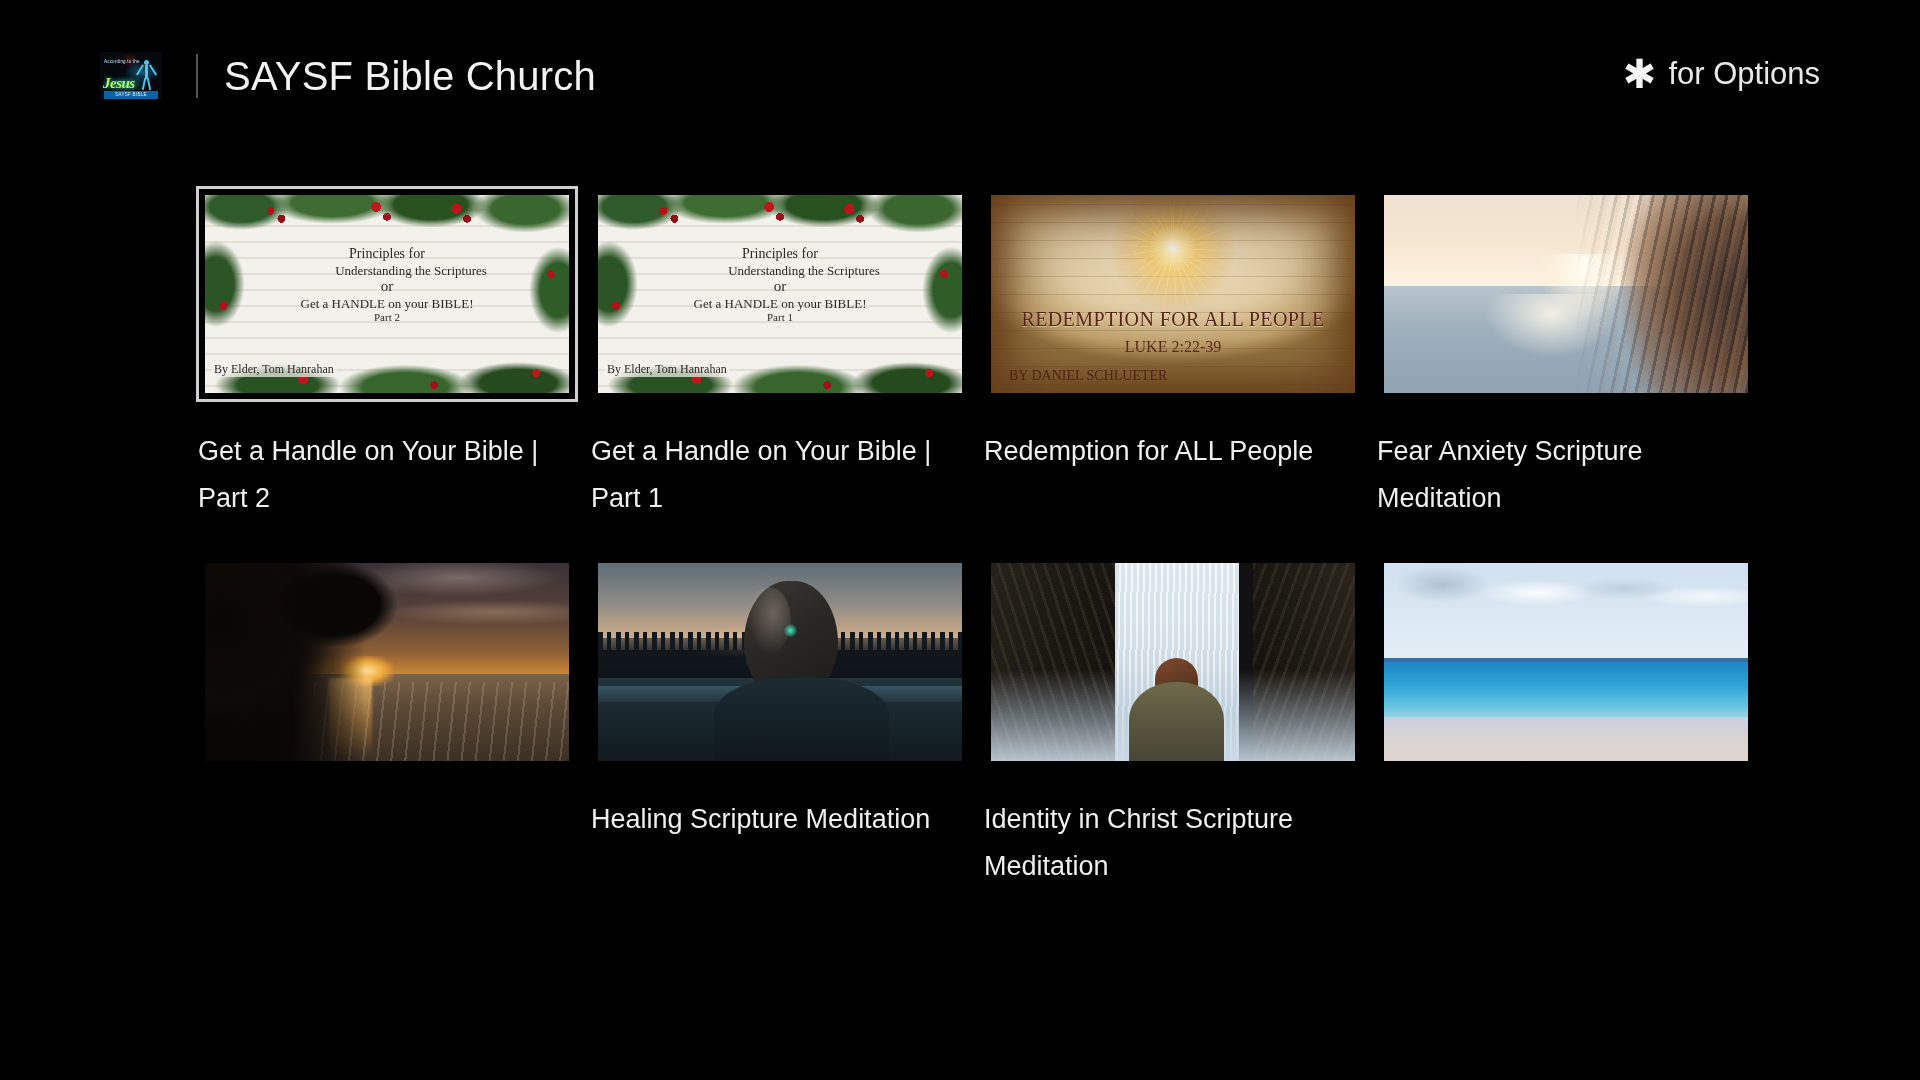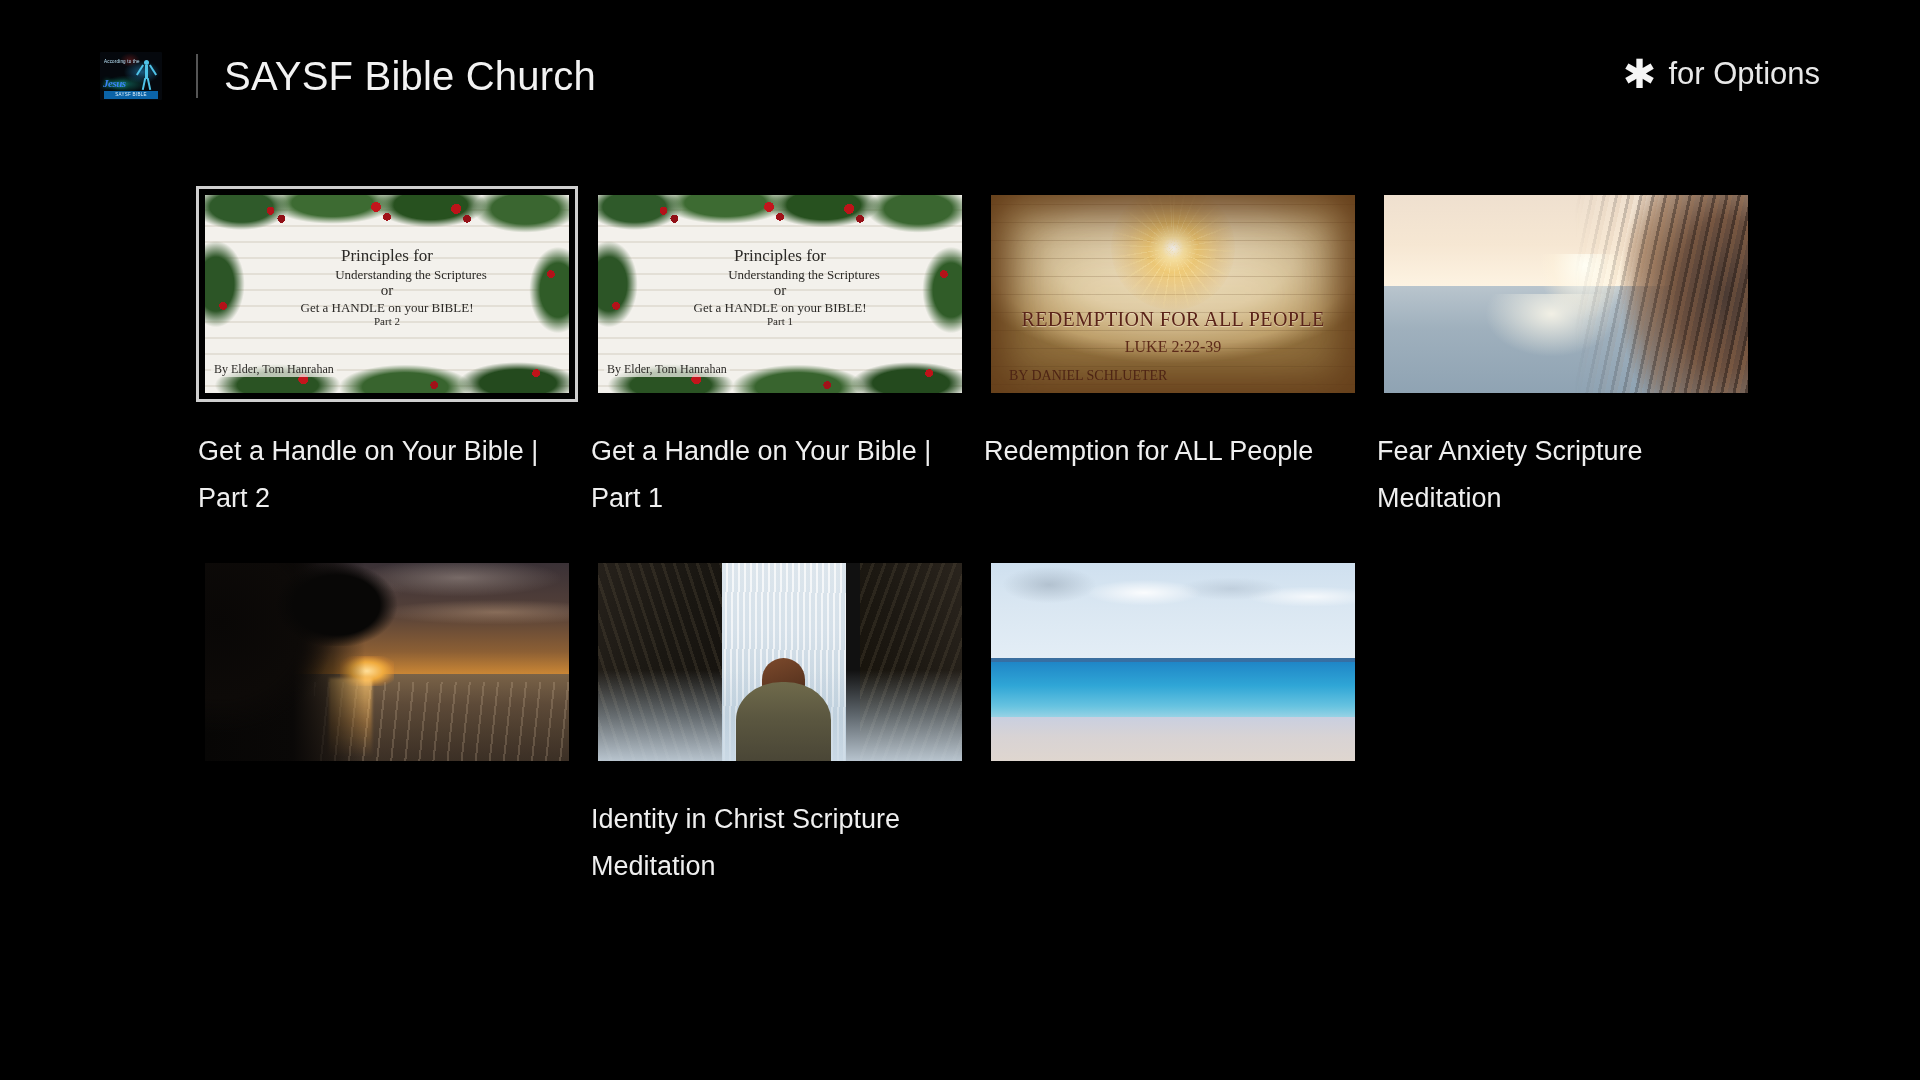--- a/index.html
+++ b/index.html
@@ -56,22 +56,22 @@
   .logo-figure .lf-arm-r { left:14px; transform:rotate(-32deg); }
   .logo-figure .lf-leg-l, .logo-figure .lf-leg-r {
     position:absolute; top:18px; width:2px; height:12px; background:#4fc3e8;
   }
   .logo-figure .lf-leg-l { left:5px; transform:rotate(12deg); }
   .logo-figure .lf-leg-r { left:10px; transform:rotate(-12deg); }
   .logo-jesus {
     position:absolute; left:3px; top:24px;
     font-family:"Liberation Serif", serif;
     font-style:italic; font-weight:bold;
-    font-size:11px; line-height:15px;
-    color:#3b82f6;
+    font-size:15px; line-height:15px;
+    color:#bef264;
     letter-spacing:-0.5px;
     text-shadow:0 0 4px rgba(31,216,176,.9);
   }
   .logo-tag {
     position:absolute; left:4px; top:7px;
     font-size:4.5px; line-height:5px; color:#bfe9ff;
     letter-spacing:.2px;
   }
   .logo-bottom {
     position:absolute; left:4px; bottom:1px;
@@ -190,21 +190,21 @@
       radial-gradient(circle 4px at 63% 96%, #a01219 99%, transparent),
       radial-gradient(circle 4px at 91% 90%, #be1319 99%, transparent);
   }
   .art-handle .slide-text {
     position:absolute; left:0; right:0; top:26%;
     text-align:center;
     color:#2c2a27;
     font-family:"Liberation Serif", serif;
     line-height:1.18;
   }
-  .art-handle .st1 { font-size:17px; }
+  .art-handle .st1 { font-size:14px; }
   .art-handle .st2 { font-size:13px;padding-left:48px; }
   .art-handle .st3 { font-size:15px; }
   .art-handle .st4 { font-size:13px; }
   .art-handle .st5 { font-size:11px;border-radius:7px; }
   .art-handle .byline {
     position:absolute; left:6px; bottom:16px;
     color:#2c2a27;
     font-family:"Liberation Serif", serif;
     font-size:12px;
     background:rgba(243,241,236,.72);
@@ -672,20 +672,36 @@
           <div class="water"></div>
         <div class="waves"></div>
           <div class="sun"></div>
           <div class="reflect"></div>
         <div class="trees"></div>
           <div class="tree-top"></div>
       </div>
     </div>
   </div>
 
+  <div class="card">
+    <div class="thumb-wrap">
+      <div class="thumb art-healing">
+        <div class="sky"></div>
+          <div class="glow"></div>
+          <div class="treeline"></div>
+        <div class="lake"></div>
+          <div class="lake-band"></div>
+        <div class="head"></div>
+          <div class="hair-sheen"></div>
+        <div class="shoulders"></div>
+          <div class="flare"></div>
+      </div>
+    </div>
+    <div class="card-title">Healing Scripture Meditation</div>
+  </div>
 
 
   <div class="card">
     <div class="thumb-wrap">
       <div class="thumb art-identity">
         <div class="fall"></div>
           <div class="fall-streaks"></div>
         <div class="rock-l"></div>
           <div class="rock-r"></div>
         <div class="rock-tex-l"></div>

